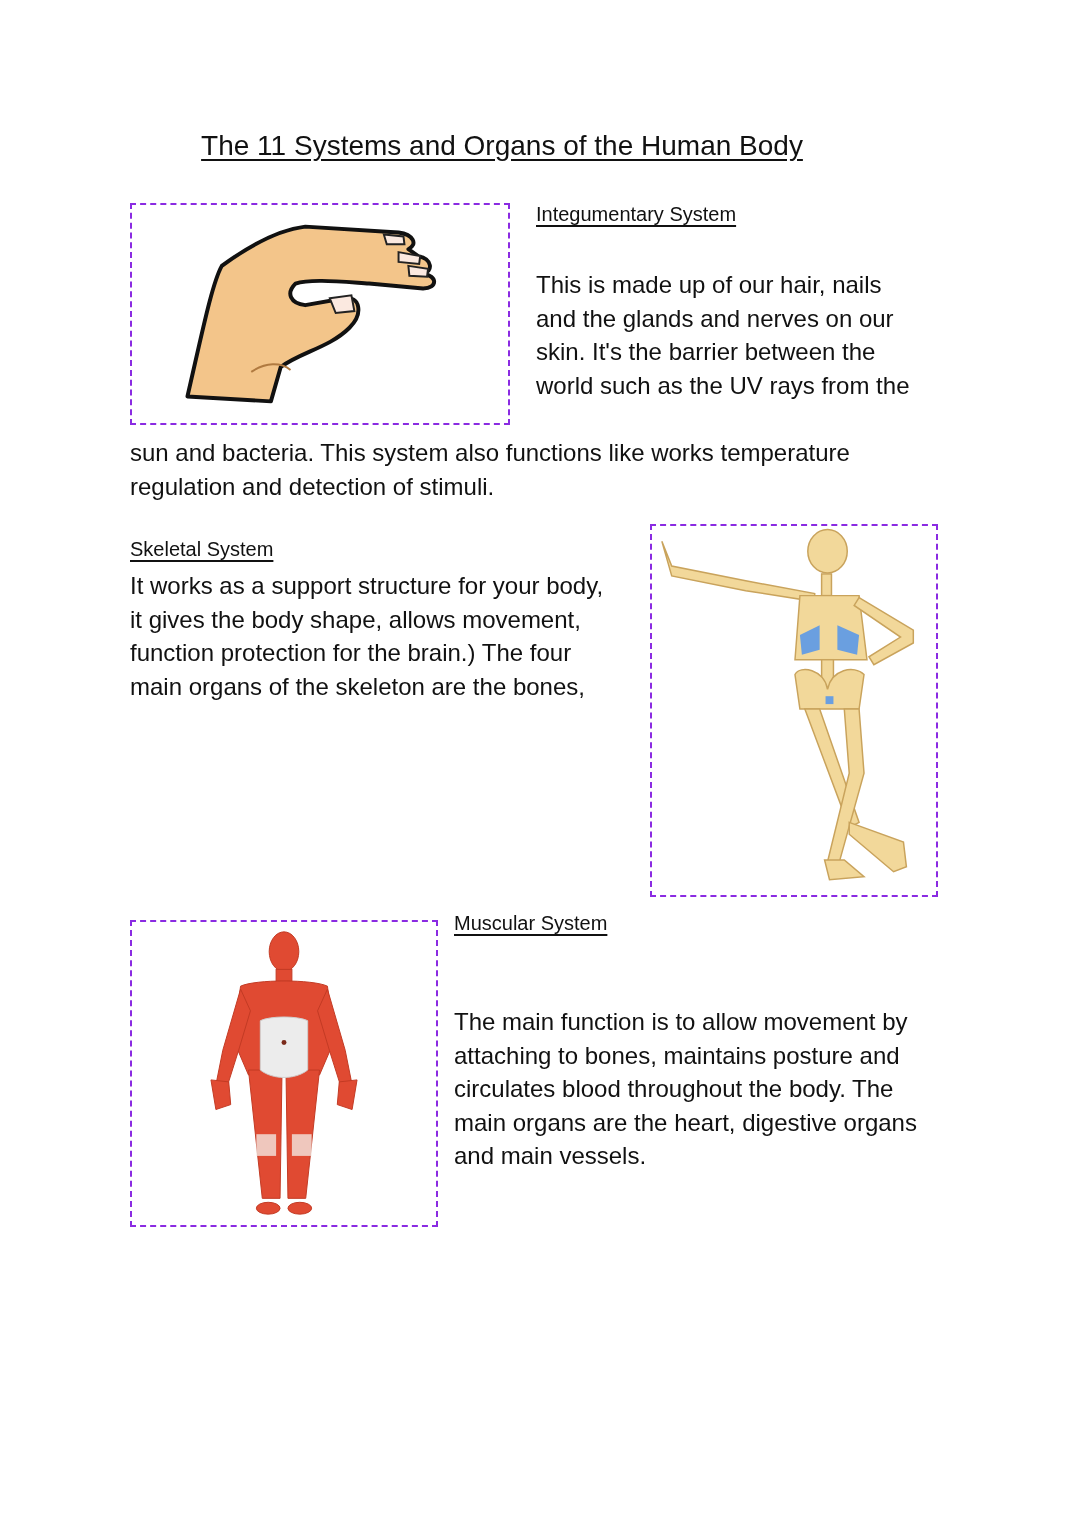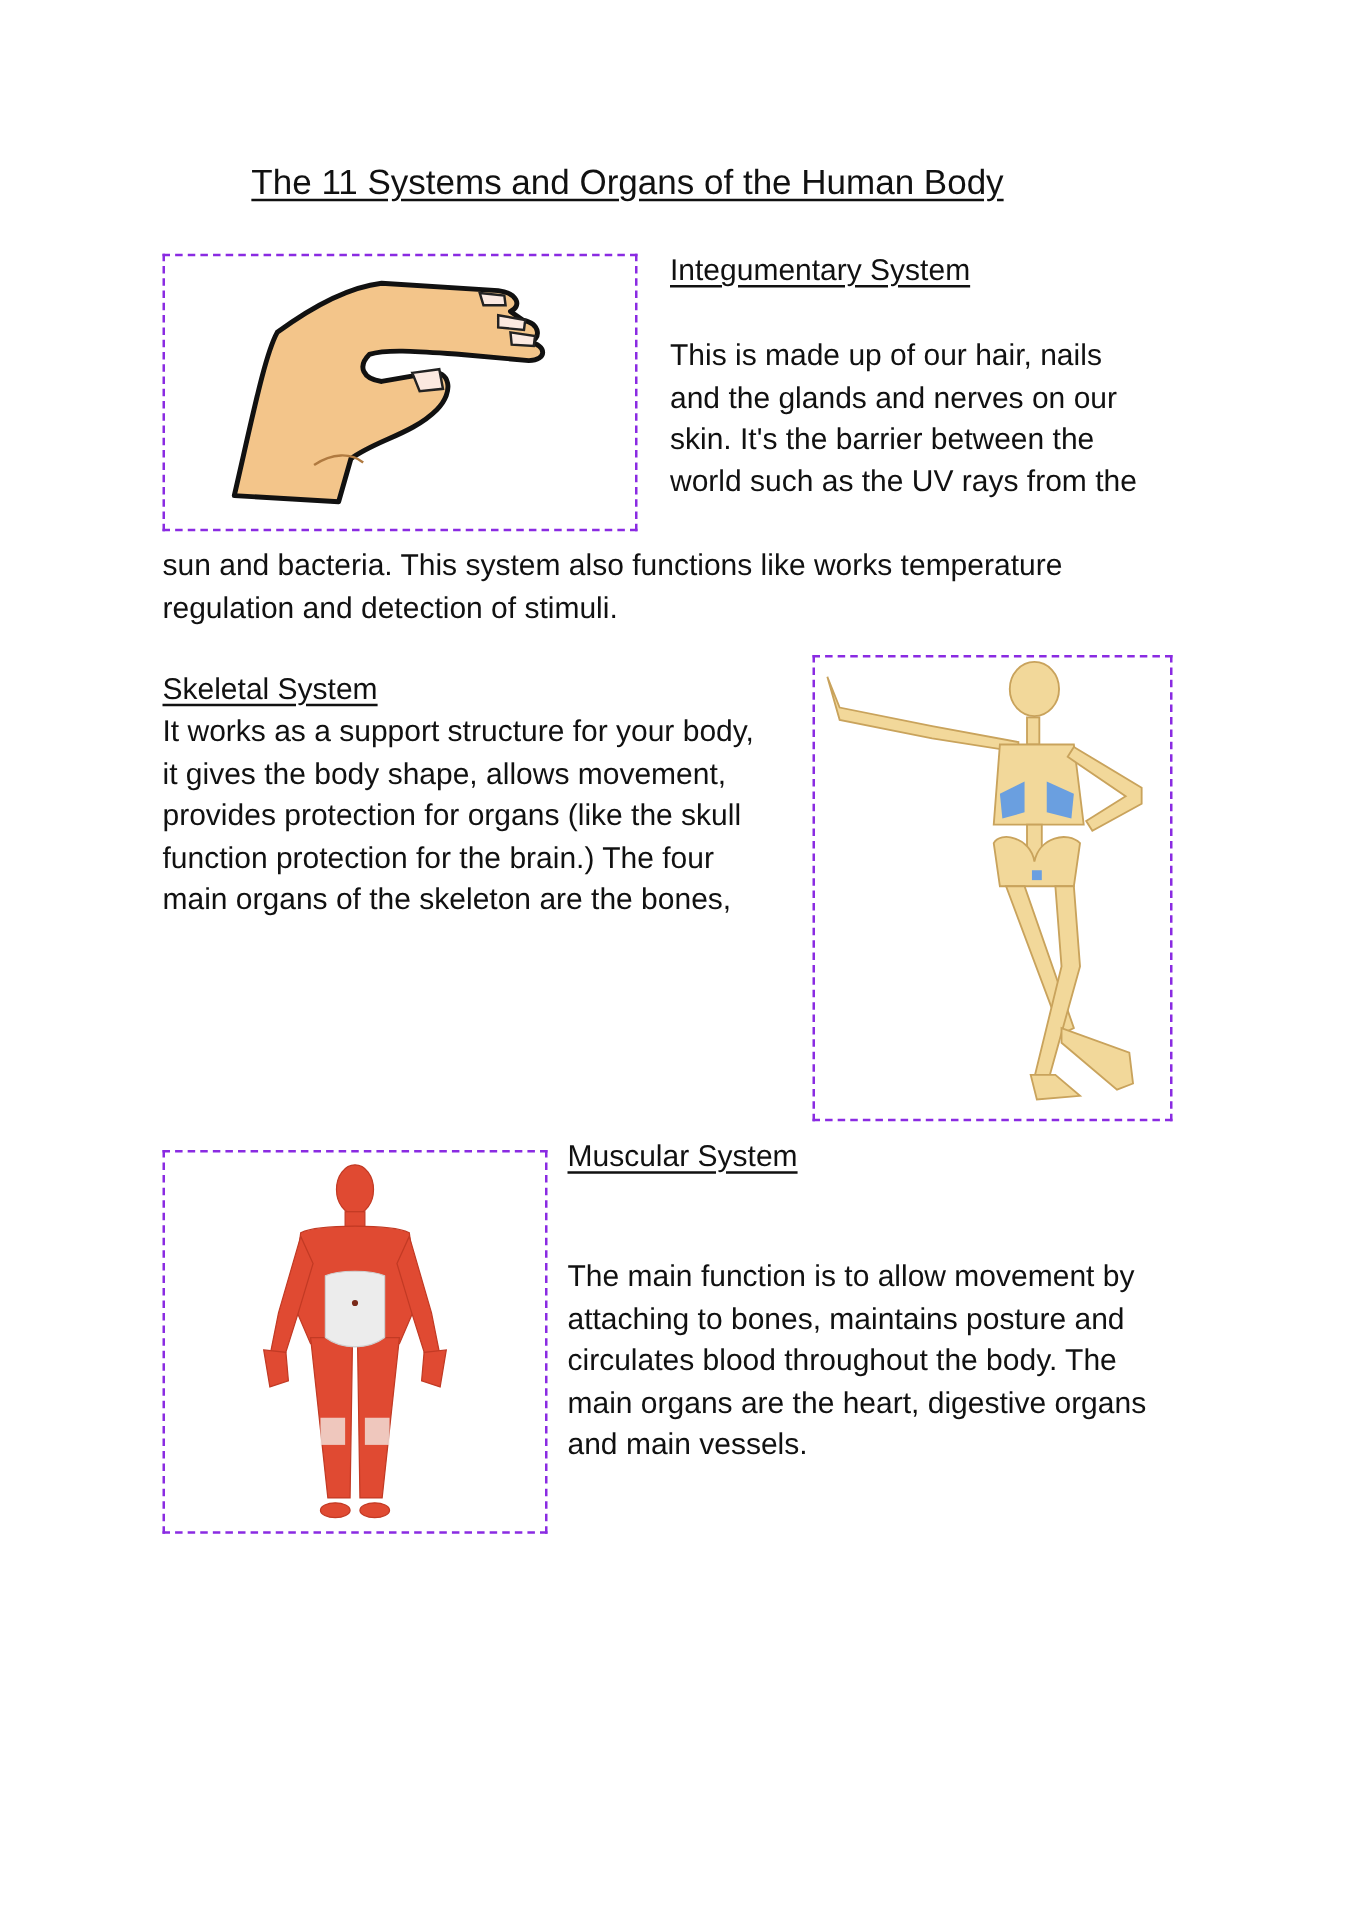--- a/index.html
+++ b/index.html
@@ -1,21 +1,21 @@
 <!DOCTYPE html>
 <html><head>
   <meta charset="utf-8">
   <style>
     html, body { margin: 0; padding: 0; background: #ffffff; }
     body { width: 1080px; height: 1525px; position: relative; overflow: hidden;
       font-family: "Liberation Sans", sans-serif; color: #111111; }
     .abs { position: absolute; }
     .title { left: 0; width: 1004px; top: 130px; text-align: center; font-size: 28px;
       text-decoration: underline; text-underline-offset: 4px; }
-    .heading { font-size: 24px; text-decoration: underline; text-underline-offset: 4px; white-space: nowrap; }
+    .heading { font-size: 20px; text-decoration: underline; text-underline-offset: 4px; white-space: nowrap; }
     .para { font-size: 24px; line-height: 33.5px; }
     .frame { border: 2px dashed #8a2be2; box-sizing: border-box; background: #fff; }
     .frame svg { width: 100%; height: 100%; display: block; }
     .line { display: block; white-space: nowrap; }
   </style>
 </head>
 <body>
 
 <div class="abs title">The 11 Systems and Organs of the Human Body</div>
 
@@ -41,21 +41,20 @@
 </div>
 <div class="abs para" style="left:130px; top:436px;">
   <span class="line">sun and bacteria. This system also functions like works temperature</span>
   <span class="line">regulation and detection of stimuli.</span>
 </div>
 
 <div class="abs heading" style="left:130px; top:538px;">Skeletal System</div>
 <div class="abs para" style="left:130px; top:569px;">
   <span class="line">It works as a support structure for your body,</span>
   <span class="line">it gives the body shape, allows movement,</span>
-  <span class="line">provides protection for organs (like the skull</span>
   <span class="line">function protection for the brain.) The four</span>
   <span class="line">main organs of the skeleton are the bones,</span>
 </div>
 <div class="abs frame" style="left:650px; top:524px; width:288px; height:373px;">
   <svg viewBox="0 0 288 373">
     <g fill="#f2d89a" stroke="#c9a35c" stroke-width="1.5">
       <ellipse cx="178" cy="25" rx="20" ry="22"></ellipse>
       <rect x="172" y="48" width="10" height="22"></rect>
       <path d="M10 15 L20 40 L95 55 L165 68 L165 76 L95 65 L20 50 Z"></path>
       <path d="M150 70 L210 70 L218 135 L145 135 Z"></path>

